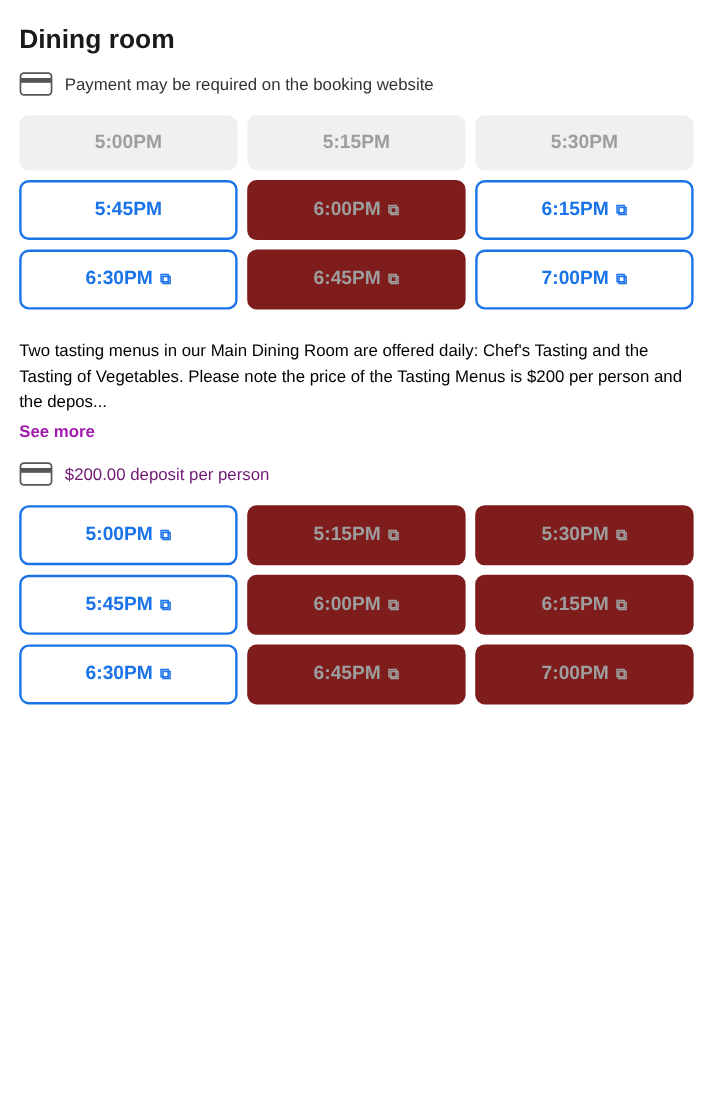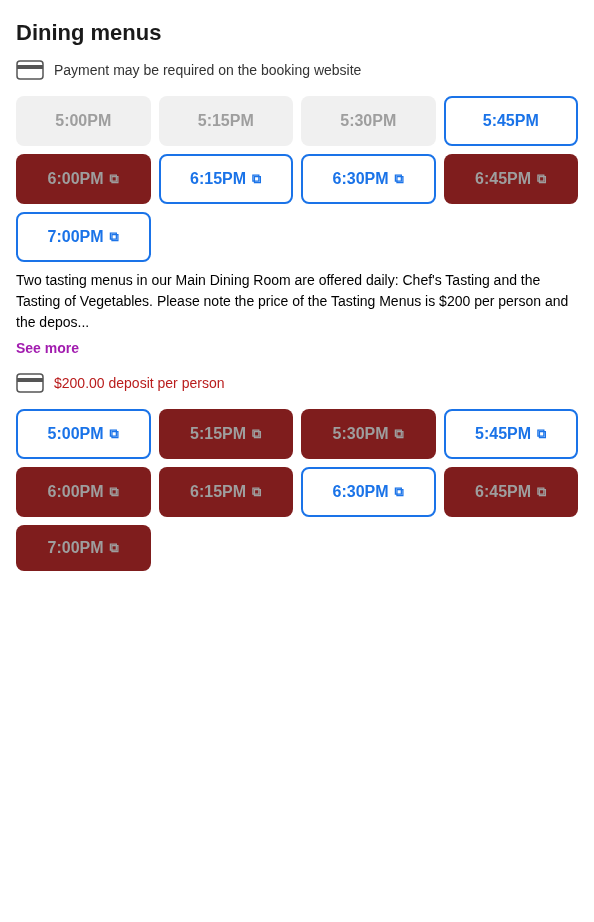--- a/index.html
+++ b/index.html
@@ -34,23 +34,23 @@
       flex-shrink: 0;
     }
 
     .card-icon svg {
       width: 28px;
       height: 20px;
     }
 
     .time-grid {
       display: grid;
-      grid-template-columns: repeat(4, 1fr);
+      grid-template-columns: repeat(3, 1fr);
       gap: 8px;
-      margin-bottom: 8px;
+      margin-bottom: 24px;
     }
 
     .time-btn {
       border-radius: 8px;
       padding: 14px 8px;
       font-size: 16px;
       font-weight: 600;
       text-align: center;
       cursor: pointer;
       display: flex;
@@ -102,29 +102,29 @@
       text-decoration: none;
       text-align: right;
     }
 
     .deposit-notice {
       display: flex;
       align-items: center;
       gap: 10px;
       margin: 16px 0;
       font-size: 14px;
-      color: #b91c1c;
+      color: #701a75;
       font-weight: 500;
     }
   </style>
 </head>
 <body>
 
 <div>
-  <h1 class="section-title">Dining menus</h1>
+  <h1 class="section-title">Dining room</h1>
 
   <div class="payment-notice">
     <span class="card-icon">
       <svg viewBox="0 0 28 20" fill="none" xmlns="http://www.w3.org/2000/svg">
         <rect x="1" y="1" width="26" height="18" rx="3" stroke="#555" stroke-width="1.5" fill="none"></rect>
         <rect x="1" y="5" width="26" height="4" fill="#555"></rect>
       </svg>
     </span>
     <span>Payment may be required on the booking website</span>
   </div>

